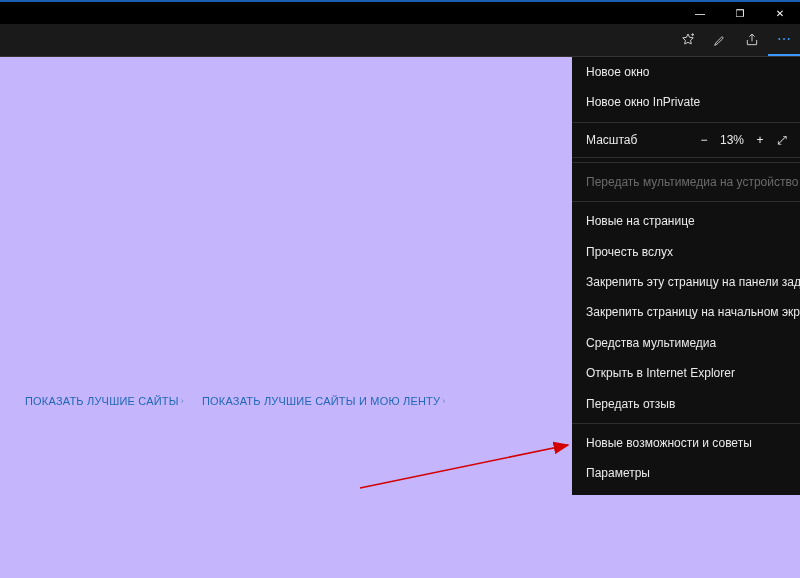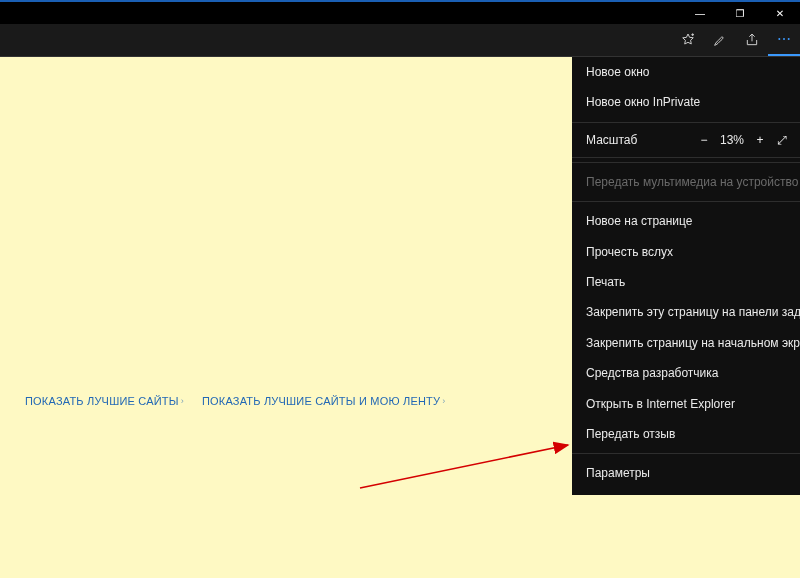--- a/index.html
+++ b/index.html
@@ -45,21 +45,21 @@
     color: #ccc;
   }
   .tool-btn svg { width: 16px; height: 16px; }
   .more-btn { border-bottom: 2px solid #3b99fc; color: #3b99fc; }
   .content {
     position: absolute;
     top: 57px;
     left: 0;
     right: 0;
     bottom: 0;
-    background: #fef9c3;
+    background: #c4b5fd;
   }
   .links-row {
     position: absolute;
     top: 338px;
     left: 25px;
     display: flex;
     gap: 18px;
   }
   .nt-link {
     color: #2268b5;
@@ -170,29 +170,29 @@
       <span class="sym">−</span>
       <span>13%</span>
       <span class="sym">+</span>
       <span class="sym">⤢</span>
     </div>
   </div>
   <div class="menu-sep"></div>
   <div class="menu-sep"></div>
   <div class="menu-item disabled">Передать мультимедиа на устройство</div>
   <div class="menu-sep"></div>
-  <div class="menu-item">Новое на странице</div>
+  <div class="menu-item">Новые на странице</div>
   <div class="menu-item">Прочесть вслух</div>
-  <div class="menu-item">Печать</div>
   <div class="menu-item">Закрепить эту страницу на панели задач</div>
   <div class="menu-item">Закрепить страницу на начальном экране</div>
-  <div class="menu-item">Средства разработчика</div>
+  <div class="menu-item">Средства мультимедиа</div>
   <div class="menu-item">Открыть в Internet Explorer</div>
   <div class="menu-item">Передать отзыв</div>
   <div class="menu-sep"></div>
+  <div class="menu-item">Новые возможности и советы</div>
   <div class="menu-item">Параметры</div>
 </div>
 
 <svg class="arrow" width="800" height="578" style="top:0;left:0;">
   <defs>
     <marker id="ah" markerWidth="10" markerHeight="8" refX="9" refY="4" orient="auto">
       <path d="M0,0 L10,4 L0,8 z" fill="#d40000"></path>
     </marker>
   </defs>
   <line x1="360" y1="488" x2="568" y2="445" stroke="#d40000" stroke-width="1.6" marker-end="url(#ah)"></line>

